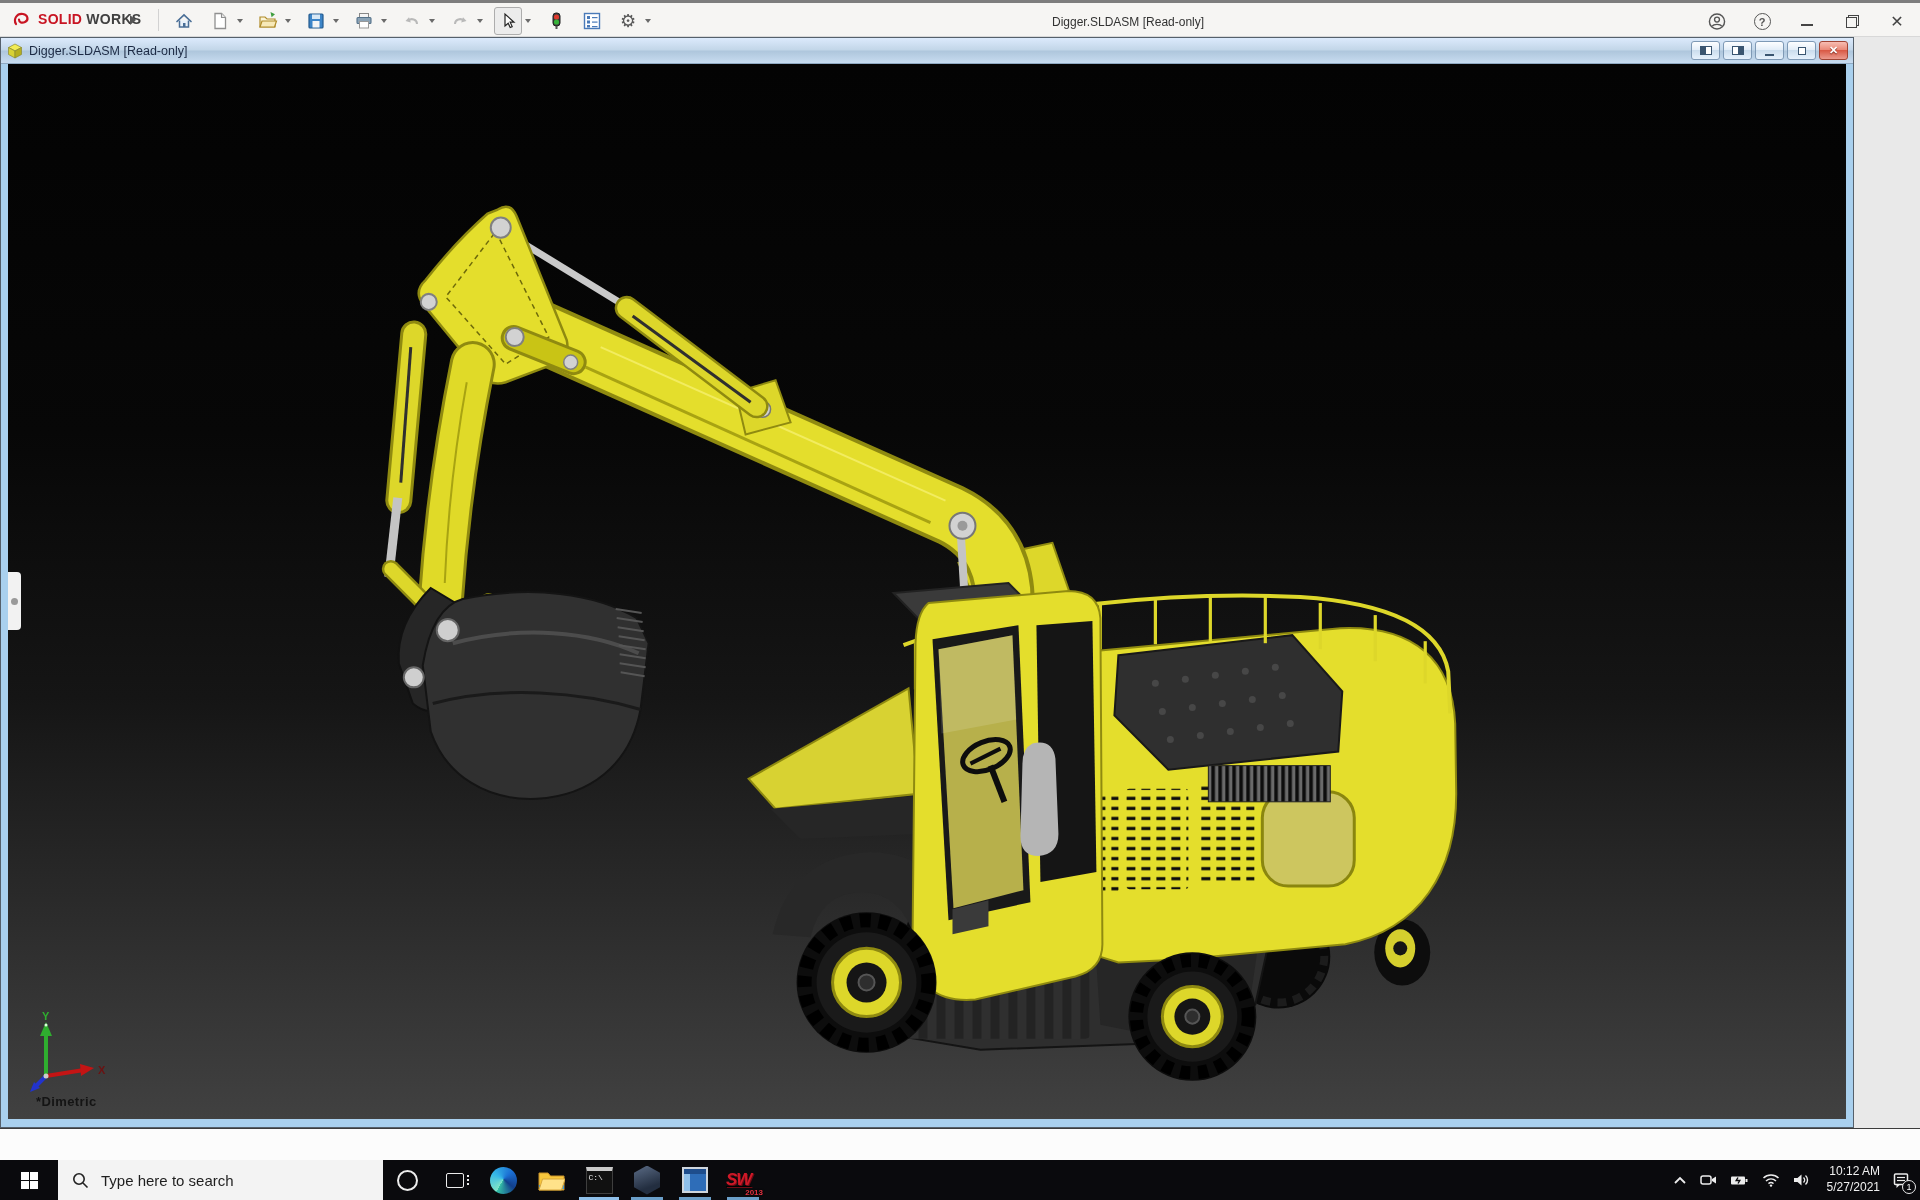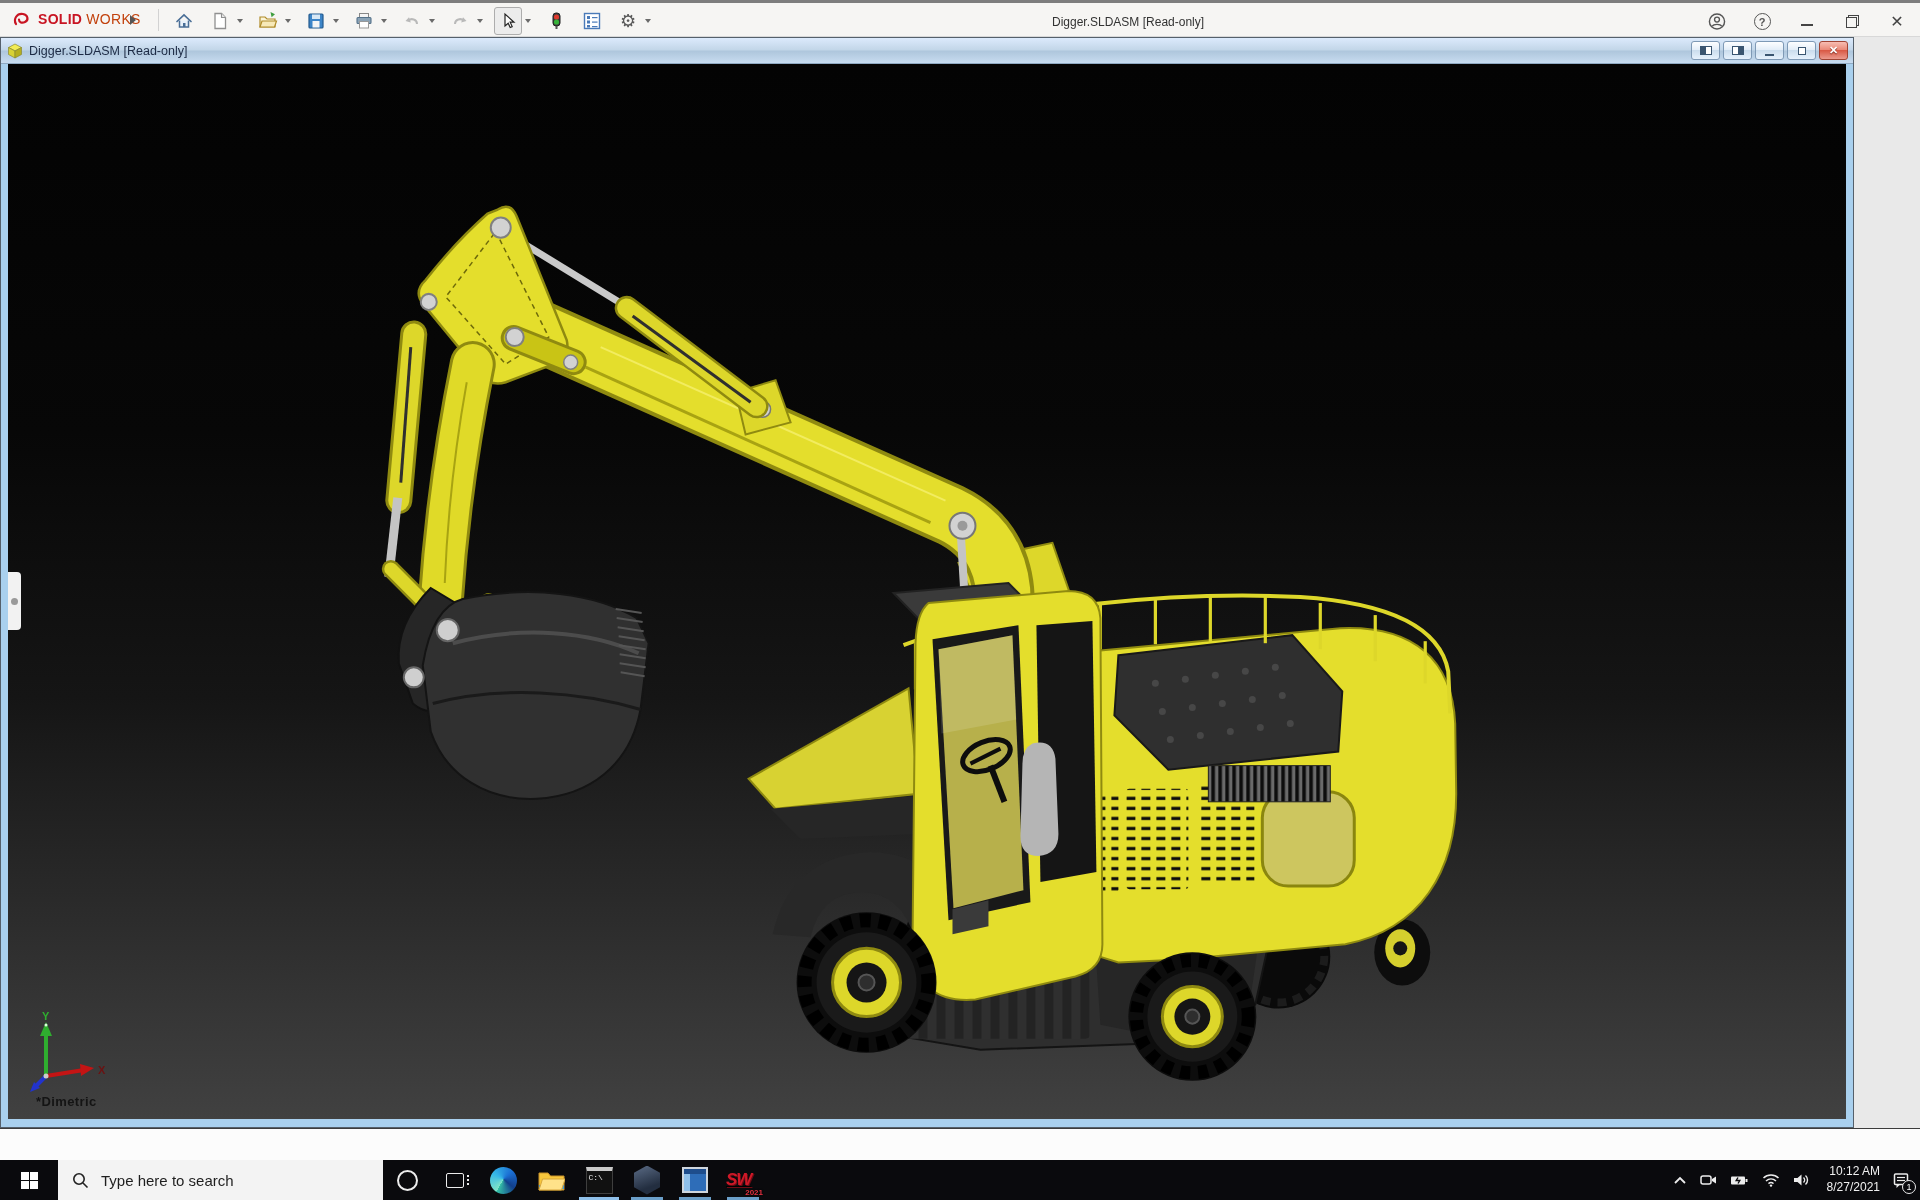--- a/index.html
+++ b/index.html
@@ -5,21 +5,21 @@
   * { margin:0; padding:0; box-sizing:border-box; }
   html,body { width:1920px; height:1200px; overflow:hidden; background:#000; }
   body { font-family:"Liberation Sans", sans-serif; position:relative; }
   .screen { position:absolute; inset:0; width:1920px; height:1020px; background:#0a0a0d; }
 
   
   .app-titlebar { position:absolute; left:0; top:0; width:1920px; height:37px;
     background:#f6f5f3; border-top:3px solid #7d7d7d; border-bottom:1px solid #d8d8d8; }
   .brand { position:absolute; left:10px; top:6px; display:flex; align-items:center; gap:4px; }
   .brand-solid { font-size:14px; font-weight:bold; color:#c81422; letter-spacing:.3px; }
-  .brand-works { font-size:14px; font-weight:400; color:#c2410c; letter-spacing:.3px; }
+  .brand-works { font-size:14px; font-weight:700; color:#404040; letter-spacing:.3px; }
   .brand-expand { position:absolute; left:130px; top:12px; width:0; height:0;
     border-left:6px solid #555; border-top:5px solid transparent; border-bottom:5px solid transparent; }
   .tb-sep { position:absolute; left:158px; top:6px; width:1px; height:22px; background:#d2d2d2; }
   .toolbar { position:absolute; left:170px; top:3px; height:30px; display:flex; align-items:center; gap:4px; }
   .tbtn { width:28px; height:28px; display:flex; align-items:center; justify-content:center; border-radius:3px; }
   .tbtn.boxed { border:1px solid #adadad; background:#ececec; }
   .dd { width:12px; height:28px; display:flex; align-items:center; justify-content:center; }
   .dd::after { content:""; width:0; height:0; border-top:4px solid #6a6a6a;
     border-left:3.5px solid transparent; border-right:3.5px solid transparent; }
   .tgroup { display:flex; align-items:center; margin-right:4px; }
@@ -532,21 +532,21 @@
       <span class="hex-ic"></span>
       <span class="runline"></span>
     </div>
     <div class="tb-app">
       <span class="winapp-ic"></span>
       <span class="runline"></span>
     </div>
     <div class="tb-app">
       <span class="sw-ic">
         <span class="sw-letters">SW</span>
-        <span class="sw-badge">2021</span>
+        <span class="sw-badge">2013</span>
       </span>
       <span class="runline"></span>
     </div>
     <div class="tb-spacer"></div>
 
     <div class="tray">
       <span class="tray-ic">
         <svg width="14" height="12" viewBox="0 0 14 12">
           <polyline points="2,9 7,4 12,9" fill="none" stroke="#ececec" stroke-width="1.8"></polyline>
         </svg>
@@ -574,21 +574,21 @@
       </span>
       <span class="tray-ic">
         <svg width="17" height="16" viewBox="0 0 17 16">
           <polygon points="1,6 4.5,6 8.5,2.5 8.5,13.5 4.5,10 1,10" fill="#ececec"></polygon>
           <path d="M10.5,5.5 C12,7 12,9 10.5,10.5" fill="none" stroke="#ececec" stroke-width="1.4"></path>
           <path d="M12.5,3.5 C15.2,6 15.2,10 12.5,12.5" fill="none" stroke="#ececec" stroke-width="1.4"></path>
         </svg>
       </span>
       <span class="tb-clock">
         <div>10:12 AM</div>
-        <div>8/27/2021</div>
+        <div>5/27/2021</div>
       </span>
       <span class="tray-ic action-ic">
         <svg width="17" height="17" viewBox="0 0 17 17">
           <rect x="1.5" y="2" width="13" height="10.5" rx="1" fill="none" stroke="#ececec" stroke-width="1.5"></rect>
           <line x1="4" y1="5.5" x2="12" y2="5.5" stroke="#ececec" stroke-width="1.2"></line>
           <line x1="4" y1="8.5" x2="12" y2="8.5" stroke="#ececec" stroke-width="1.2"></line>
           <polygon points="3.5,12.5 3.5,16 7,12.5" fill="#ececec"></polygon>
         </svg>
         <span class="badge">1</span>
       </span>

